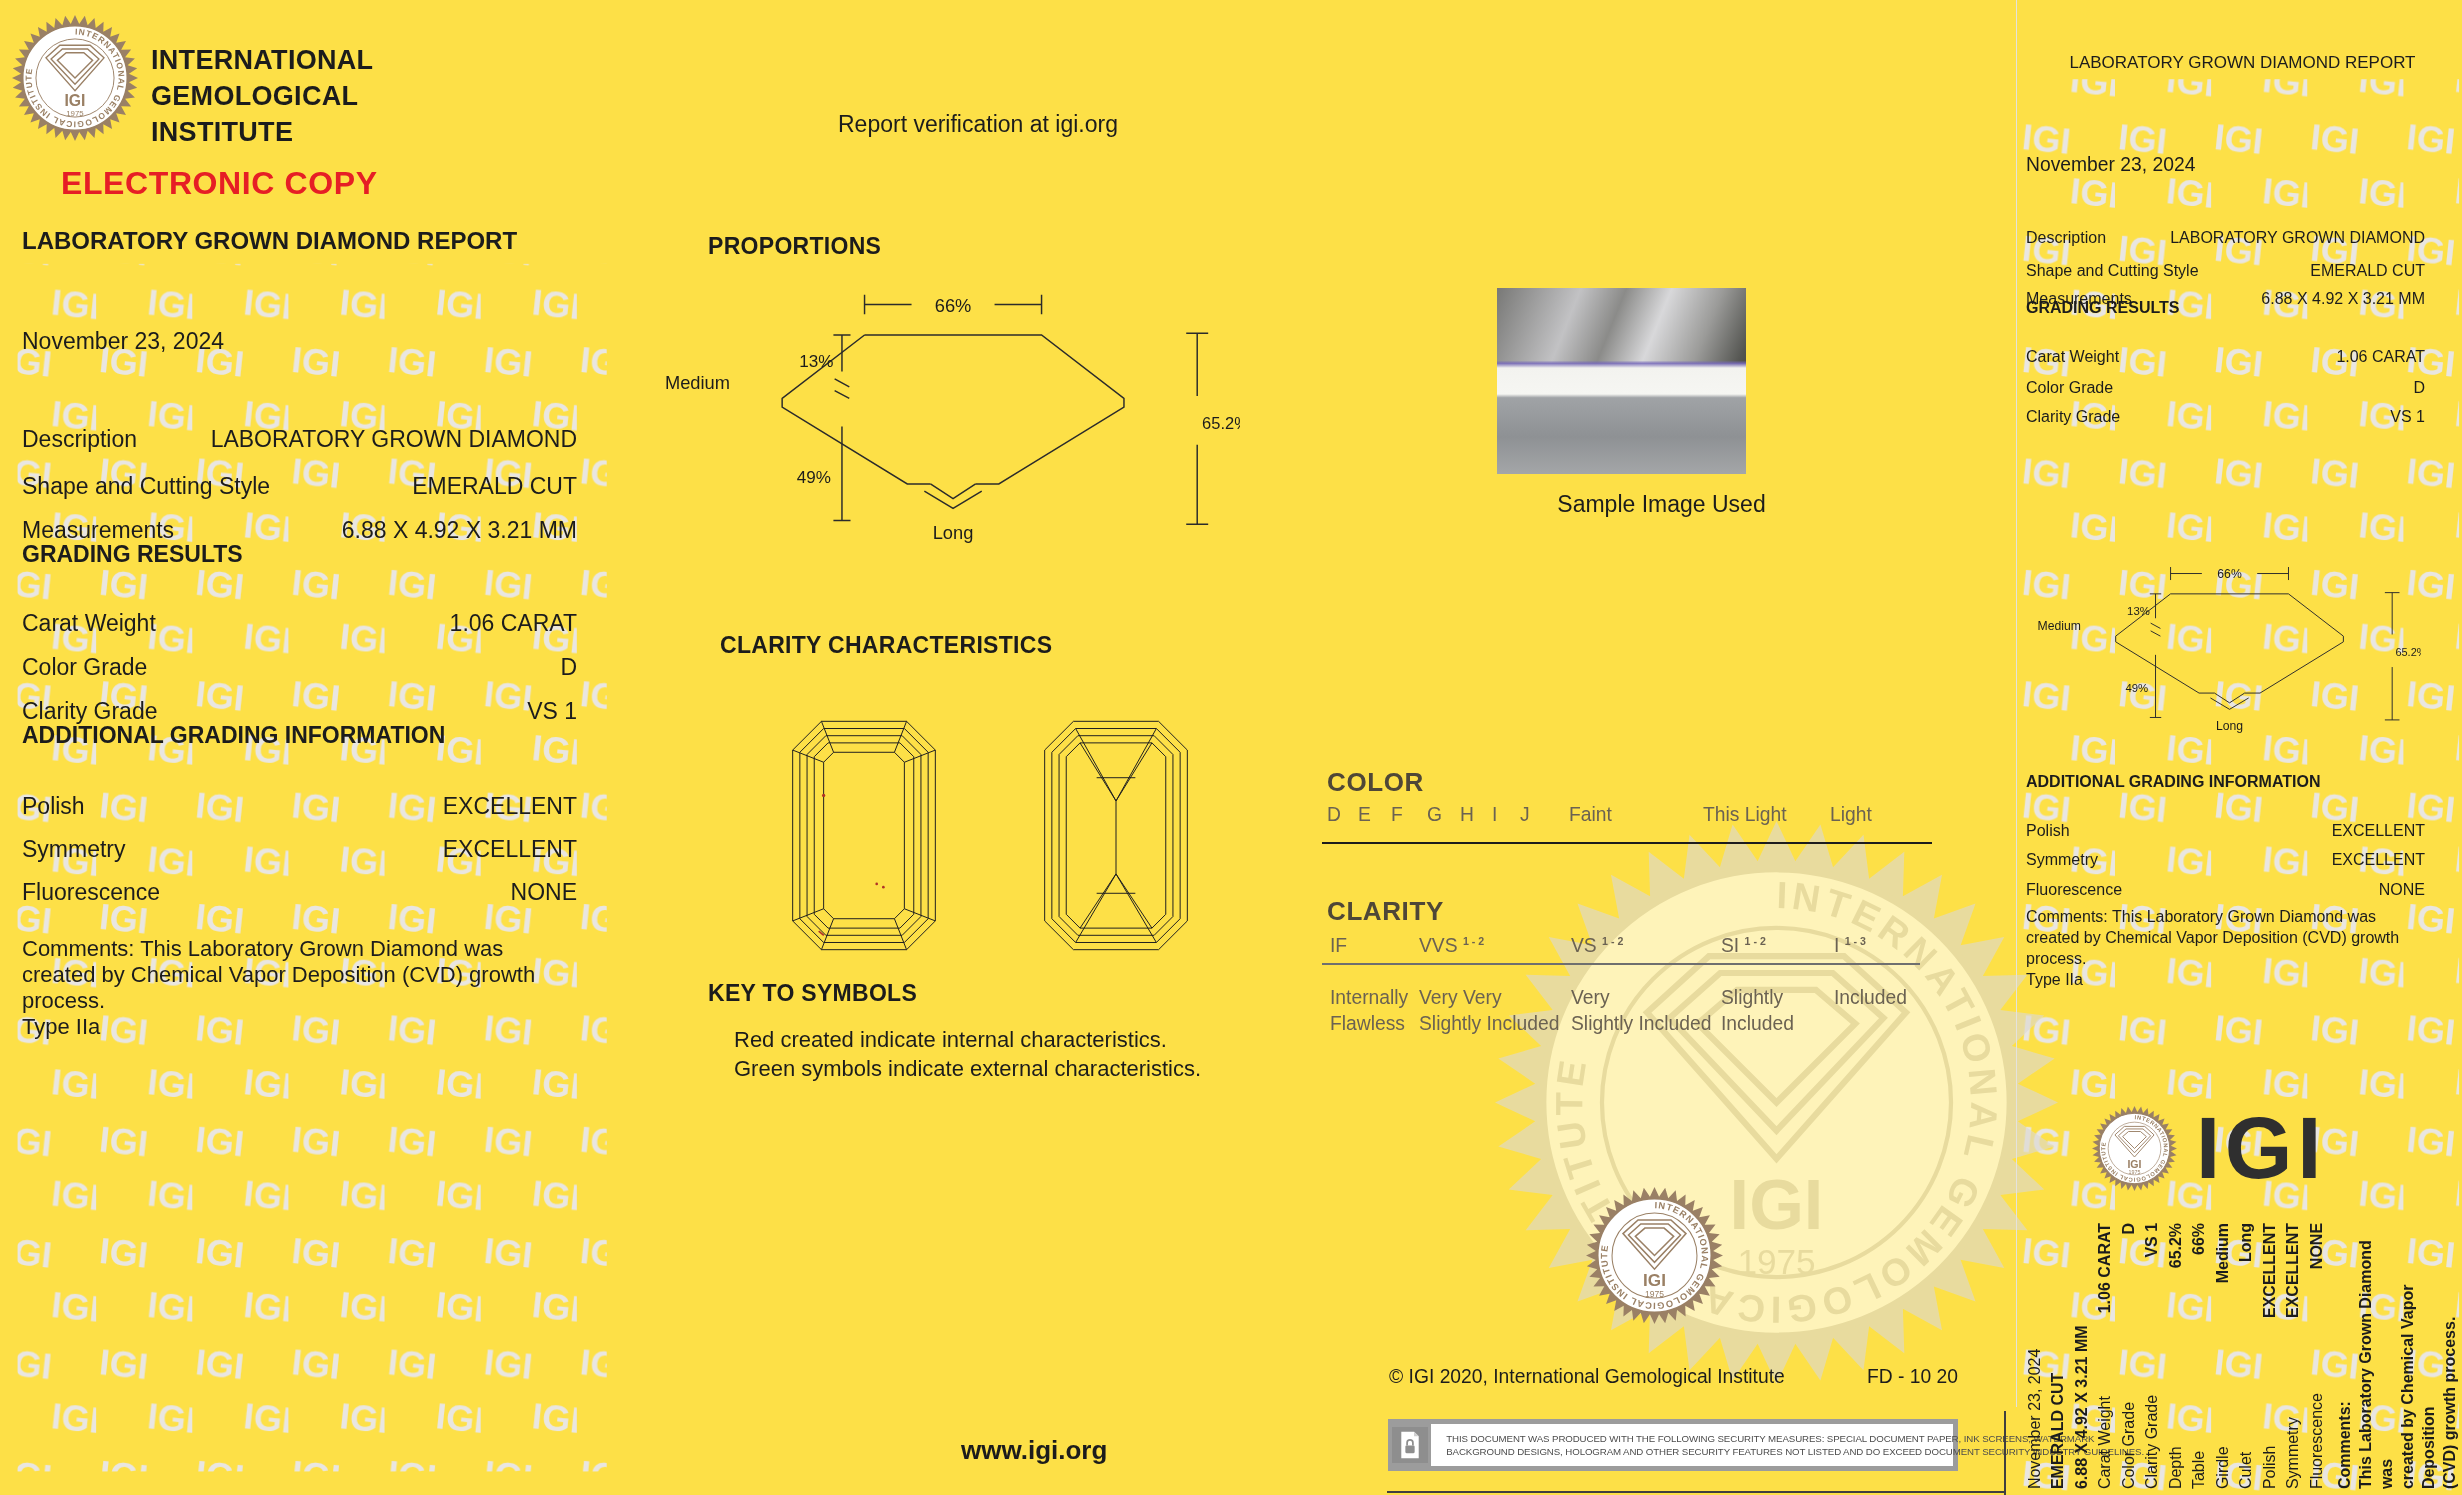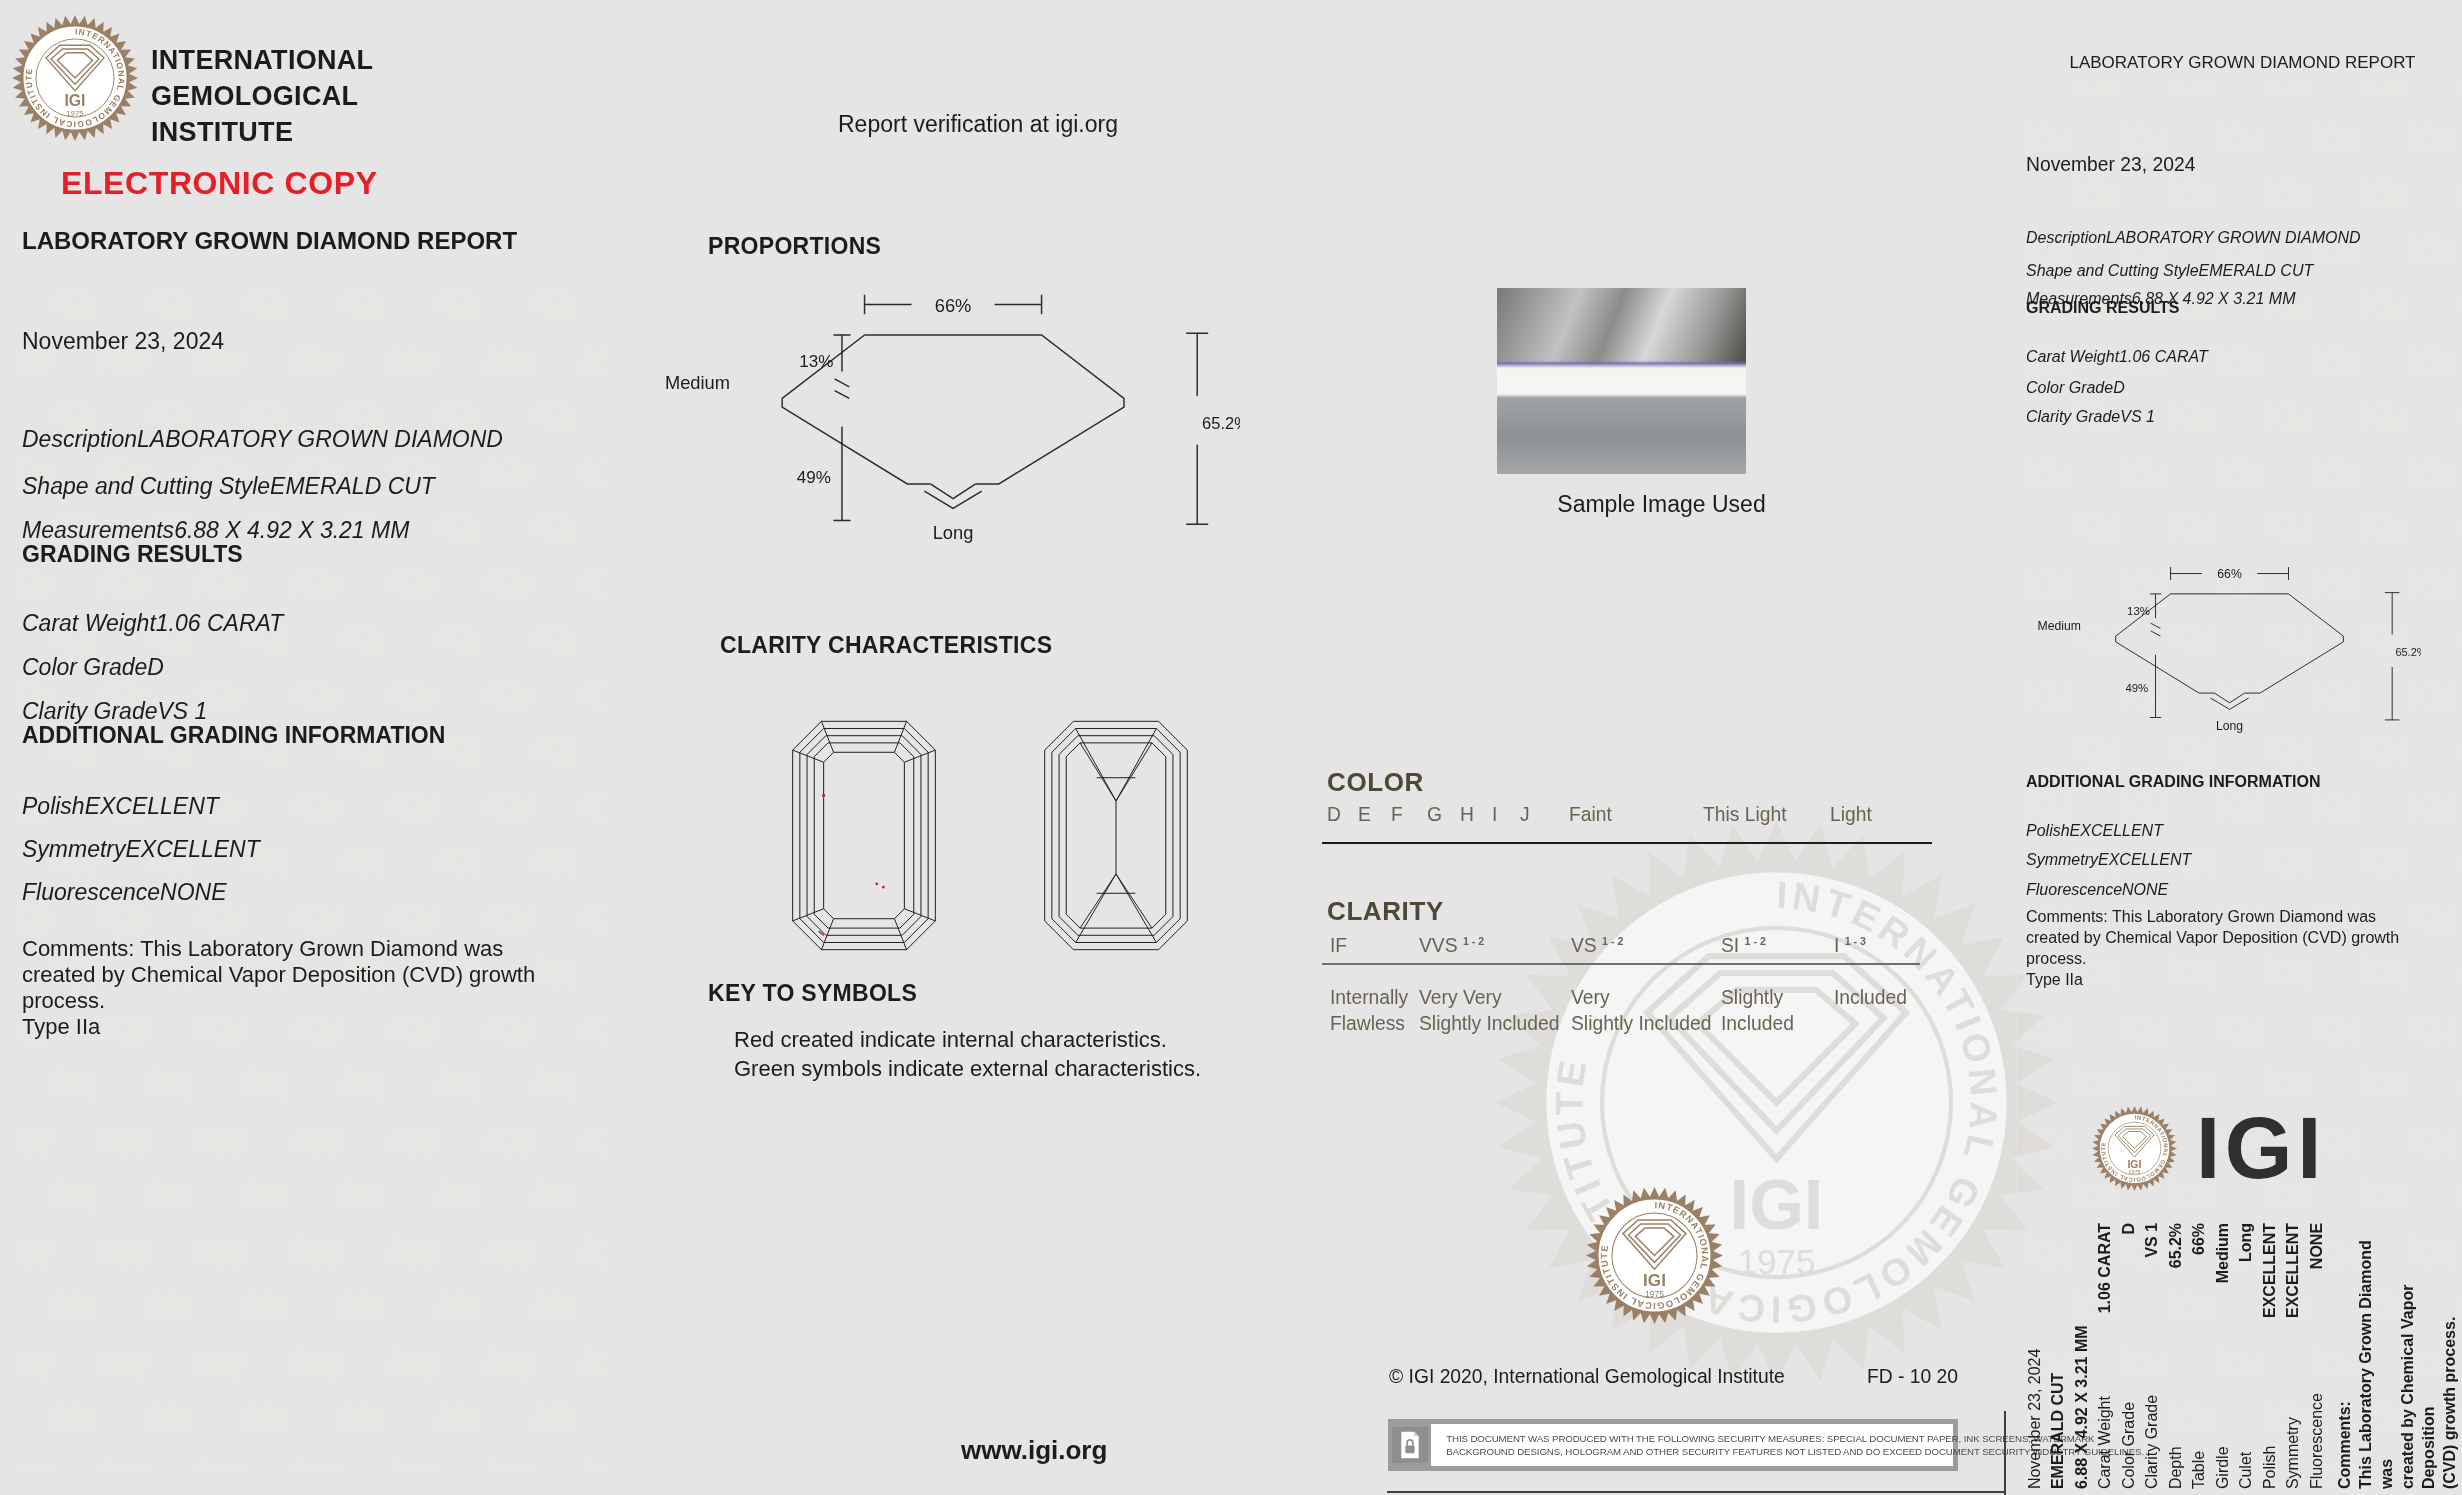--- a/index.html
+++ b/index.html
@@ -1,20 +1,20 @@
 <!DOCTYPE html>
 <html style="font-size:9.4px"><head>
 <meta charset="utf-8">
 <style>
   html,body{margin:0;padding:0;background:#777;}
-  .page{position:relative;width:2462px;height:1495px;background:#e5e5e5;overflow:hidden;
+  .page{position:relative;width:2462px;height:1495px;background:#fde047;overflow:hidden;
         font-family:"Liberation Sans", sans-serif;color:#1c1c1c;}
   .abs{position:absolute;}
   .b{font-weight:bold;}
-  .row{position:absolute;display:flex;align-items:baseline;font-style:italic;}
+  .row{position:absolute;display:flex;justify-content:space-between;align-items:baseline;}
   .lbl{white-space:nowrap;}
   .val{white-space:nowrap;margin-top:20px;}
   .f40{font-size:23px;}
   .f27{font-size:16px;}
   .f33{font-size:19.3px;}
   .scale-txt{color:#6b6252;}
   .scale-head{color:#4f4737;font-weight:bold;font-size:26px;letter-spacing:0.6px;}
   sup{font-size:0.55em;font-weight:bold;}
   .red{color:#e61e25;}
   .stub-wrap{position:absolute;left:2019px;top:1217px;width:444px;height:278px;}

